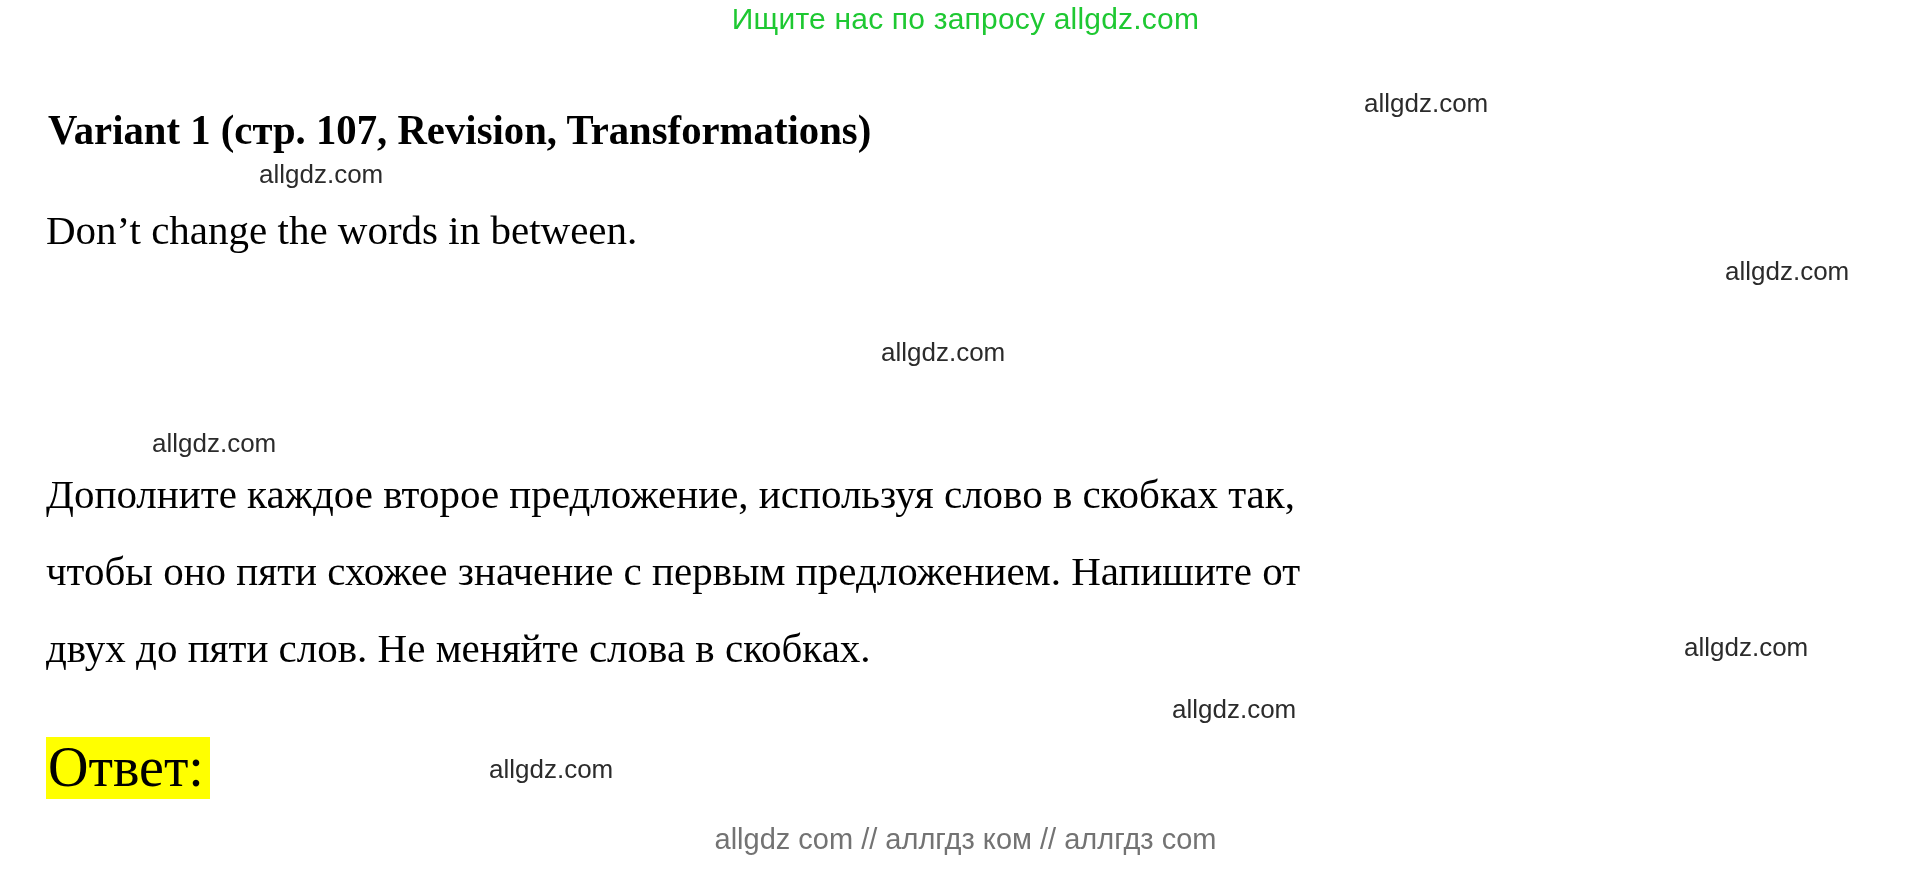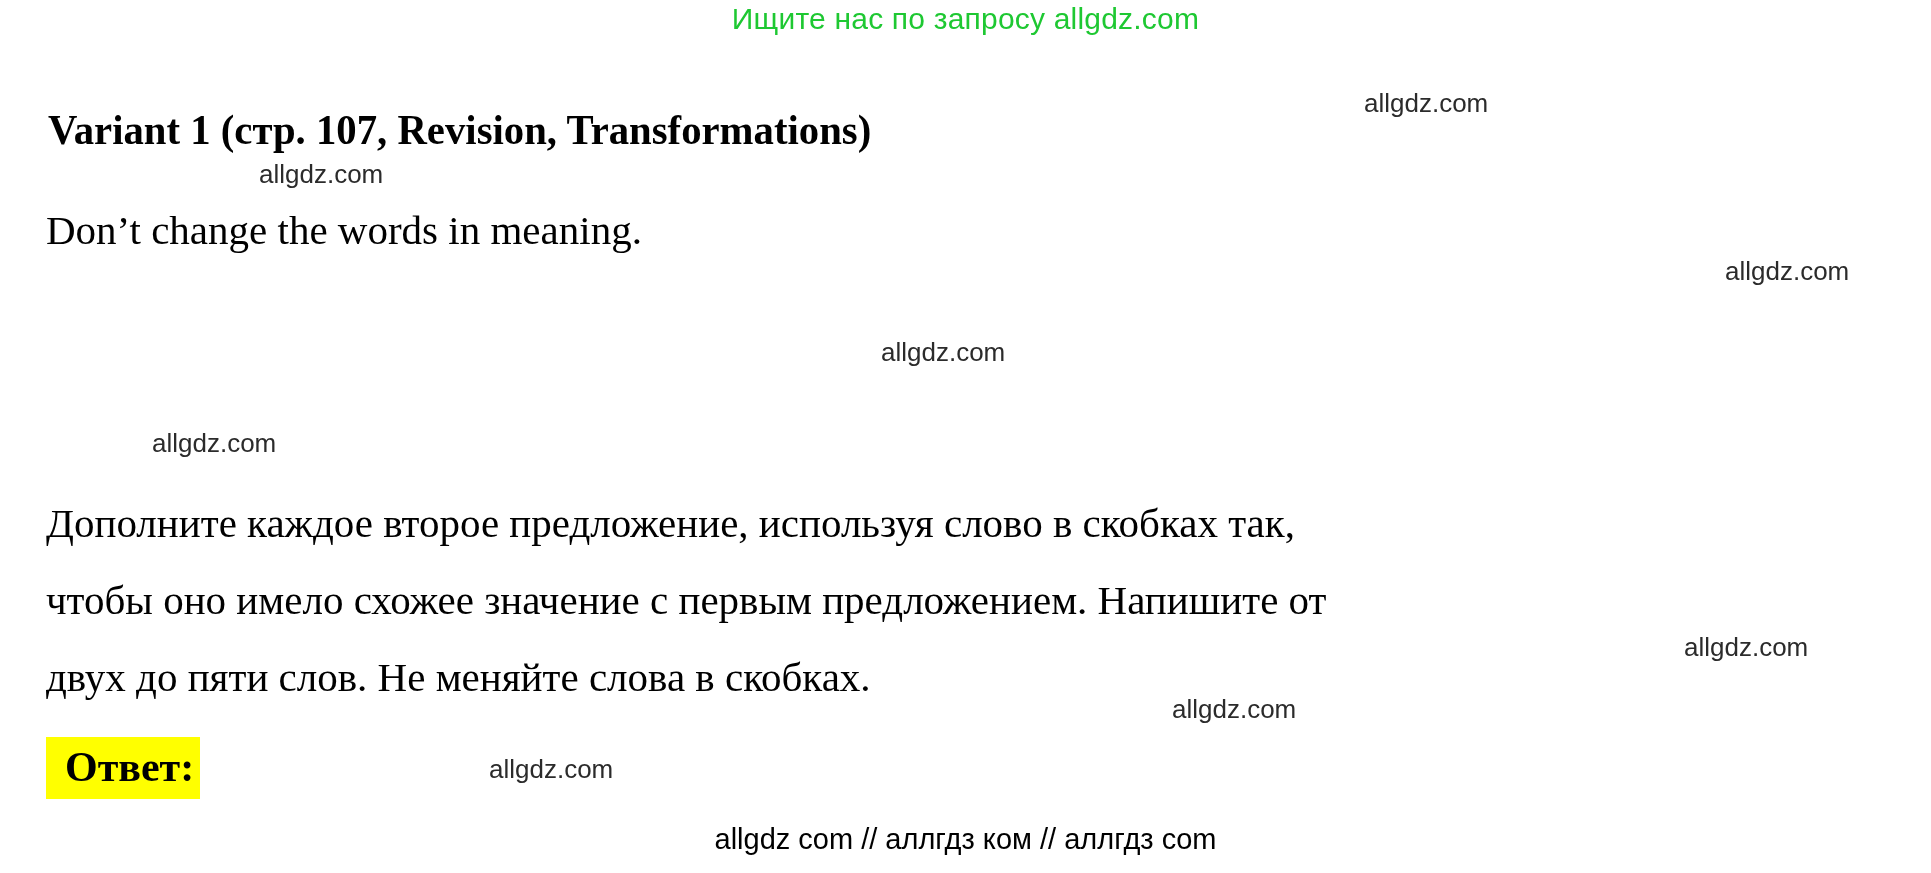--- a/index.html
+++ b/index.html
@@ -58,36 +58,36 @@
     font-family: "Liberation Serif", "DejaVu Serif", serif;
     font-size: 41px;
     line-height: 77px;
     color: #000;
   }
   .para .ln {
     display: block;
     white-space: nowrap;
   }
   #para-en { top: 192px; width: 1860px; }
-  #para-ru { top: 485px; width: 1880px; }
+  #para-ru { top: 456px; width: 1880px; }
 
   
   .answer-wrap {
     position: absolute;
     left: 46px;
     top: 737px;
   }
   .answer-label {
     display: inline-block;
     background: #ffff00;
     font-family: "Liberation Serif", "DejaVu Serif", serif;
-    font-weight: bold;
-    font-size: 42px;
+    font-weight: normal;
+    font-size: 56px;
     line-height: 56px;
-    padding: 2px 6px 4px 19px;
+    padding: 2px 6px 4px 2px;
     white-space: nowrap;
   }
 
   
   .footer-line {
     position: absolute;
     left: 0;
     top: 820px;
     width: 1931px;
     text-align: center;
@@ -111,34 +111,34 @@
 </head>
 <body style="background: rgb(255, 255, 255);">
 
 <div id="page">
 
   <div class="promo-bar" style="color: rgb(30, 200, 50);">Ищите нас по запросу allgdz.com</div>
 
   <h1 class="doc-title">Variant 1 (стр. 107, Revision, Transformations)</h1>
 
   <div class="para" id="para-en">
-    <span class="ln">Don’t change the words in meaning.</span>
+    <span class="ln">Don’t change the words in between.</span>
   </div>
 
   <div class="para" id="para-ru">
     <span class="ln">Дополните каждое второе предложение, используя слово в скобках так,</span>
-    <span class="ln">чтобы оно имело схожее значение с первым предложением. Напишите от</span>
+    <span class="ln">чтобы оно пяти схожее значение с первым предложением. Напишите от</span>
     <span class="ln">двух до пяти слов. Не меняйте слова в скобках.</span>
   </div>
 
   <div class="answer-wrap">
     <span class="answer-label" style="background: rgb(255, 255, 0);">Ответ:</span>
   </div>
 
-  <div class="footer-line" style="color: #000000;">allgdz com  //  аллгдз ком  //  аллгдз com</div>
+  <div class="footer-line" style="color: #737373;">allgdz com  //  аллгдз ком  //  аллгдз com</div>
 
   <div id="watermark-layer">
       <span class="wm" style="left: 1364px; top: 88px; color: rgb(43, 43, 43);">allgdz.com</span>
       <span class="wm" style="left: 259px; top: 159px; color: rgb(43, 43, 43);">allgdz.com</span>
       <span class="wm" style="left: 1725px; top: 256px; color: rgb(43, 43, 43);">allgdz.com</span>
       <span class="wm" style="left: 881px; top: 337px; color: rgb(43, 43, 43);">allgdz.com</span>
       <span class="wm" style="left: 152px; top: 428px; color: rgb(43, 43, 43);">allgdz.com</span>
       <span class="wm" style="left: 1684px; top: 632px; color: rgb(43, 43, 43);">allgdz.com</span>
       <span class="wm" style="left: 1172px; top: 694px; color: rgb(43, 43, 43);">allgdz.com</span>
       <span class="wm" style="left: 489px; top: 754px; color: rgb(43, 43, 43);">allgdz.com</span>

